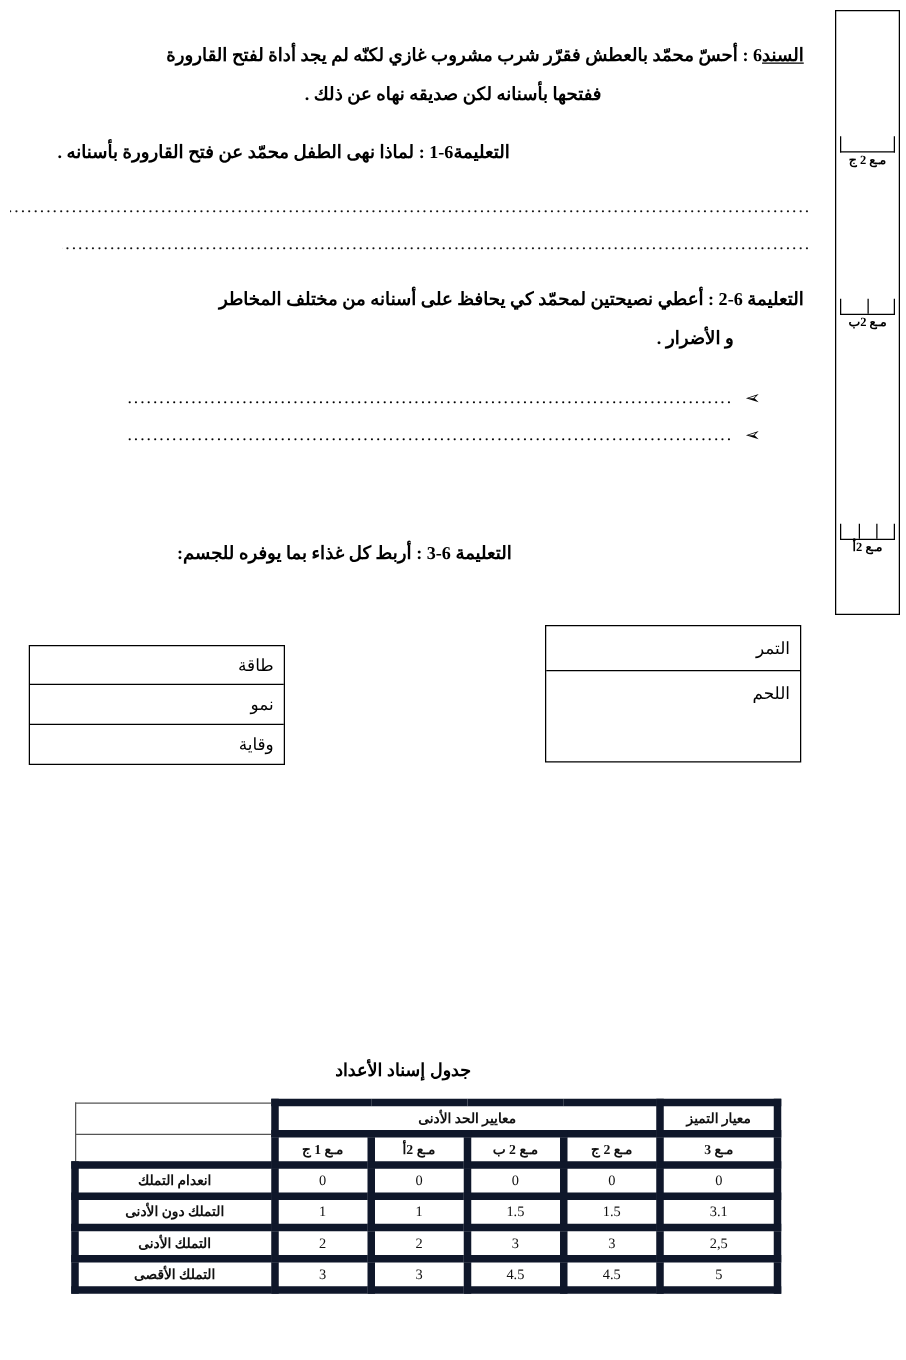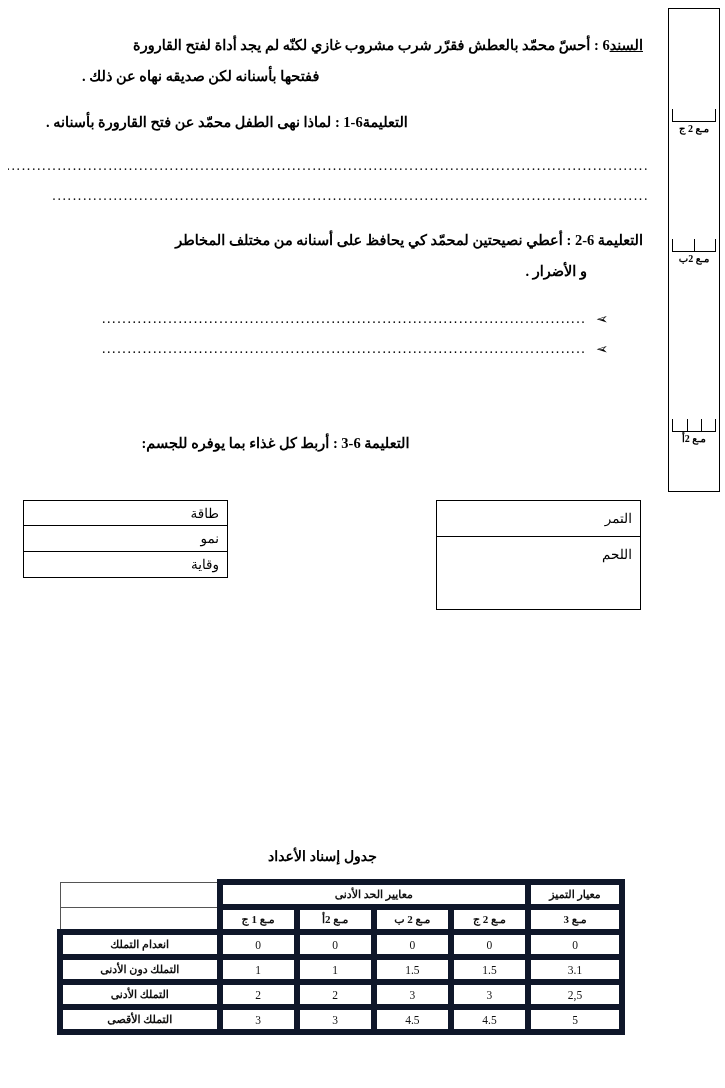--- a/index.html
+++ b/index.html
@@ -86,21 +86,21 @@
     position: absolute;
     top: 30px;
     right: 14px;
     left: 8px;
   }
   .src-line .lbl {
     text-decoration: underline;
   }
   .src-line .l2 {
     display: block;
-    text-align: left;
+    text-align: center;
     padding-left: 74px;
   }
 
   .q1 {
     position: absolute;
     top: 107px;
     right: 14px;
     left: 8px;
     text-align: left;
     padding-left: 38px;
@@ -172,24 +172,24 @@
     border: 1px solid #000;
     box-sizing: border-box;
   }
   .match-right {
     top: 500px;
     right: 84px;
     width: 205px;
     height: 110px;
   }
   .match-left {
-    top: 500px;
+    top: 516px;
     left: 23px;
     width: 205px;
-    height: 78px;
+    height: 96px;
   }
   .match-box .cell {
     height: 33.33%;
     box-sizing: border-box;
     border-bottom: 1px solid #000;
     display: flex;
     align-items: center;
     justify-content: flex-start;
     padding: 0 8px;
     font-size: 13.5px;

